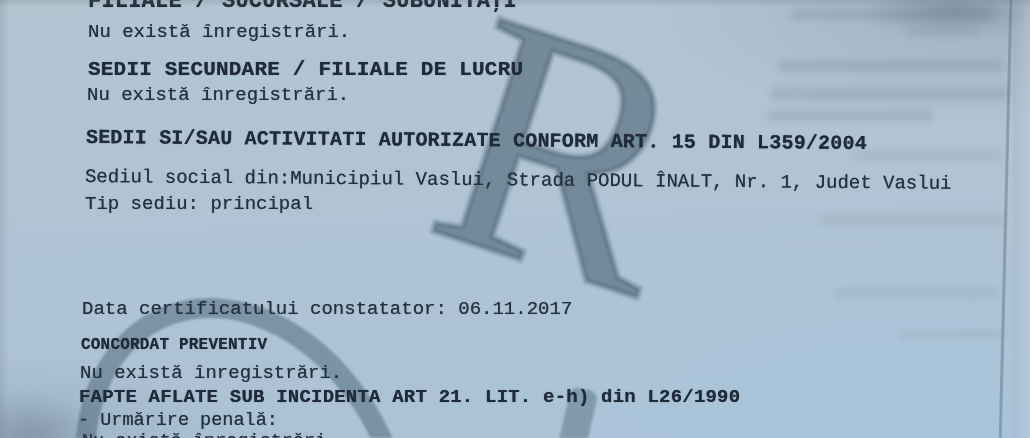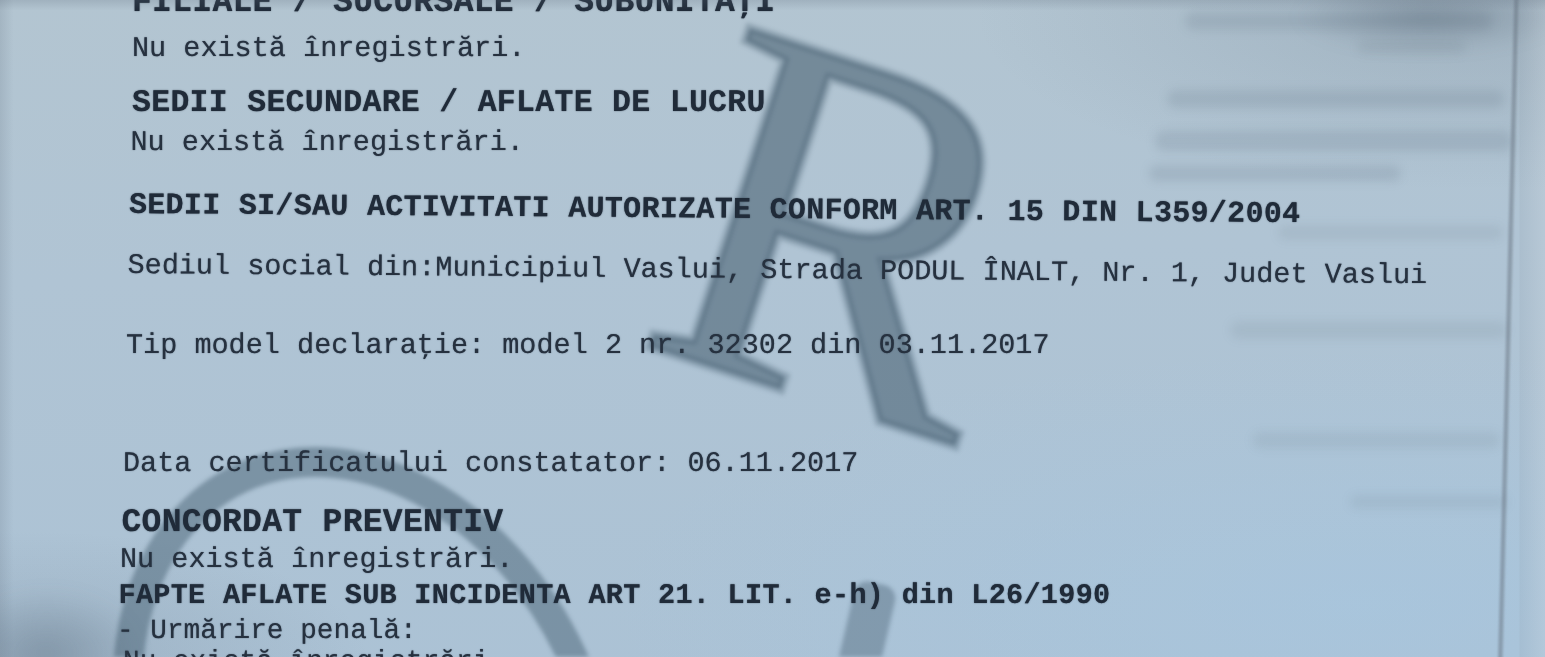--- a/index.html
+++ b/index.html
@@ -74,36 +74,36 @@
     <ellipse cx="245" cy="500" rx="150" ry="200" transform="rotate(-25 245 500)" fill="none" stroke="rgba(62,88,106,0.45)" stroke-width="20"></ellipse>
     <rect x="562" y="388" width="28" height="80" rx="9" transform="rotate(13 576 428)" fill="rgba(62,88,106,0.38)"></rect>
   </svg>
 
   <div class="text-layer">
 
     <div class="ln hd" style="left:88px; top:-11px; font-size:22px;">FILIALE / SUCURSALE / SUBUNITĂŢI</div>
 
     <div class="ln" style="left:88px; top:21px;">Nu există înregistrări.</div>
 
-    <div class="ln hd" style="left:88px; top:58px;">SEDII SECUNDARE / AFLATE DE LUCRU</div>
+    <div class="ln hd" style="left:88px; top:58px;">SEDII SECUNDARE / FILIALE DE LUCRU</div>
 
     <div class="ln" style="left:87px; top:84px;">Nu există înregistrări.</div>
 
     <div class="ln hd tilt" style="left:86px; top:126px; font-size:20px;">SEDII SI/SAU ACTIVITATI AUTORIZATE CONFORM ART. 15 DIN L359/2004</div>
 
     <div class="ln tilt" style="left:85px; top:166px;">Sediul social din:Municipiul Vaslui, Strada PODUL ÎNALT, Nr. 1, Judet Vaslui</div>
 
+    <div class="ln" style="left:85px; top:193px;">Tip sediu: principal</div>
 
-    <div class="ln" style="left:84px; top:219px;">Tip model declaraţie: model 2 nr. 32302 din 03.11.2017</div>
 
 
 
     <div class="ln" style="left:82px; top:298px;">Data certificatului constatator: 06.11.2017</div>
 
-    <div class="ln hd" style="left:81px; top:336px; font-size:22px;">CONCORDAT PREVENTIV</div>
+    <div class="ln hd" style="left:81px; top:336px; font-size:16px;">CONCORDAT PREVENTIV</div>
 
     <div class="ln" style="left:80px; top:362px;">Nu există înregistrări.</div>
 
     <div class="ln hd" style="left:79px; top:386px; font-size:19px;">FAPTE AFLATE SUB INCIDENTA ART 21. LIT. e-h) din L26/1990</div>
 
     <div class="ln" style="left:78px; top:410px; font-size:18.5px;">- Urmărire penală:</div>
 
     <div class="ln" style="left:82px; top:431px; font-size:18.5px;">Nu există înregistrări.</div>
   </div>
 

